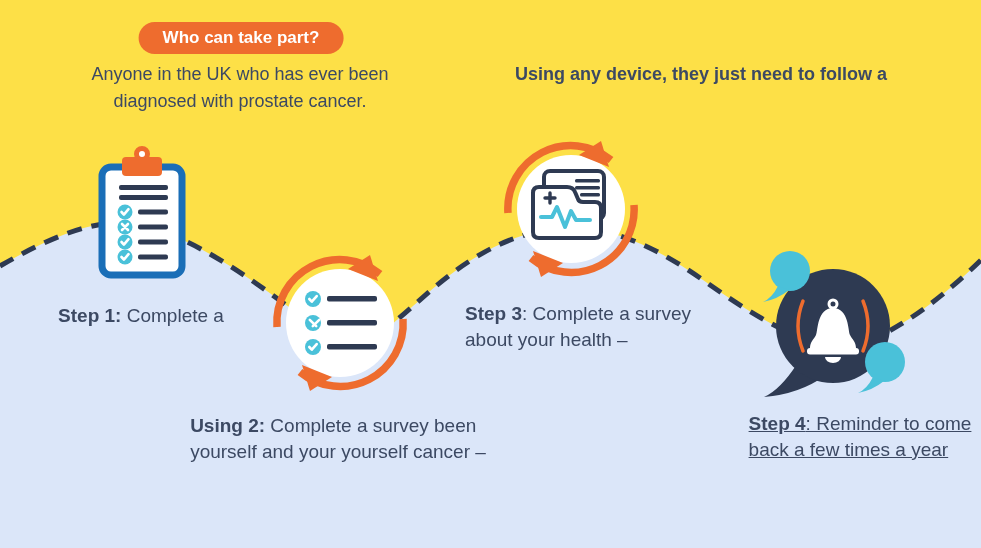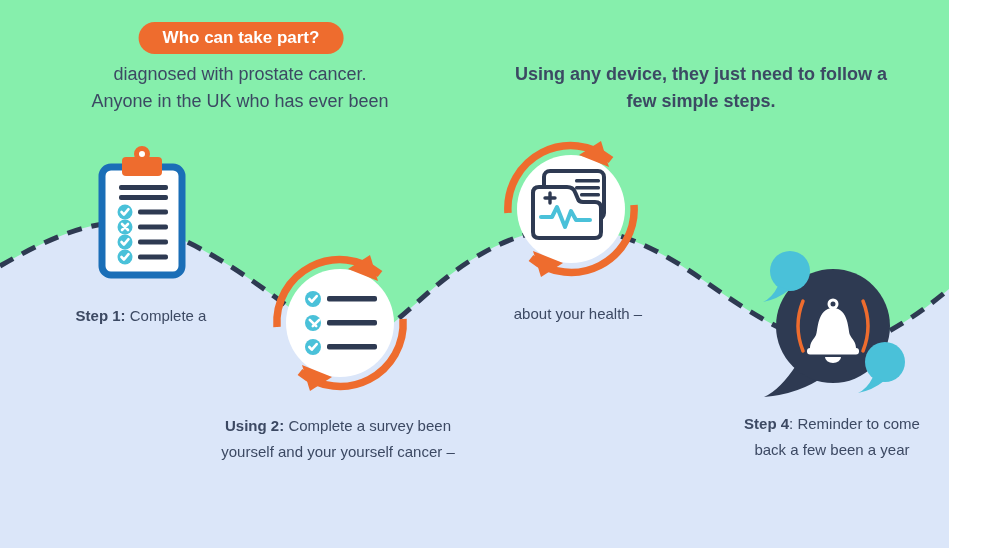--- a/index.html
+++ b/index.html
@@ -1,32 +1,32 @@
 <!DOCTYPE html>
 <html style="--orange: #EE6C2E; --navy: #3C4963; --dark: #2E3A52; --teal: #4AC1D9; --blue: #1A6EB7; --light_blue: #DBE6F9;"><head>
 <meta charset="utf-8">
 <style>
   html,body{margin:0;padding:0;}
   #stage{
-    position:relative;width:906px;height:548px;background:#86efac;overflow:hidden;
-    font-family:"Liberation Sans",sans-serif;color:var(--navy,#3C4963);padding-left:43px;
+    position:relative;width:981px;height:548px;background:#fde047;overflow:hidden;
+    font-family:"Liberation Sans",sans-serif;color:var(--navy,#3C4963);
   }
   #wave-svg{position:absolute;left:0;top:0;z-index:0;}
   .badge{
     position:absolute;top:22px;transform:translateX(-50%);
     background:var(--orange,#EE6C2E);color:#ffffff;font-weight:700;font-size:17px;
     padding:6px 24px;border-radius:999px;white-space:nowrap;z-index:3;
   }
   .subtext{
     position:absolute;top:61px;transform:translateX(-50%);text-align:center;
     font-size:18px;line-height:27px;z-index:3;white-space:nowrap;
   }
   .step-text{
-    position:absolute;transform:translateX(-50%);text-align:center;
-    font-size:15px;line-height:26px;z-index:2;
+    position:absolute;transform:translateX(-50%);
+    font-size:19px;line-height:26px;z-index:2;
   }
   .step-text .ln{white-space:nowrap;}
   .step-text .b{font-weight:700;}
   .icon-wrap{position:absolute;z-index:4;}
   svg{display:block;}
   .orange-fill{fill:var(--orange,#EE6C2E);}
   .orange-stroke{stroke:var(--orange,#EE6C2E);fill:none;}
   .dark-fill{fill:var(--dark,#2E3A52);}
   .dark-stroke{stroke:var(--dark,#2E3A52);fill:none;}
   .teal-fill{fill:var(--teal,#4AC1D9);}
@@ -42,27 +42,26 @@
     <path d="M0,266 C45,240 85,223 118,223 C168,224 225,260 282,302 C312,324 332,344 347,345
              C372,347 398,318 436,286 C478,251 520,229 570,228 C618,228 660,250 703,280
              C748,312 798,344 838,346 C878,348 938,302 981,260 L981,548 L0,548 Z" fill="var(--light_blue,#DBE6F9)"></path>
     <path d="M0,266 C45,240 85,223 118,223 C168,224 225,260 282,302 C312,324 332,344 347,345
              C372,347 398,318 436,286 C478,251 520,229 570,228 C618,228 660,250 703,280
              C748,312 798,344 838,346 C878,348 938,302 981,260" fill="none" stroke="var(--dark,#2E3A52)" stroke-width="5" stroke-dasharray="15 10"></path>
   </svg>
 
   <div class="badge" style="left:241px;">Who can take part?</div>
   <div class="subtext" style="left:240px;">
+    <div class="ln">Anyone in the UK who has ever been</div>
     <div class="ln">diagnosed with prostate cancer.</div>
-    <div class="ln">Anyone in the UK who has ever been</div>
   </div>
 
   <div class="subtext" style="left:701px;font-weight:bold;">
     <div class="ln">Using any device, they just need to follow a</div>
-    <div class="ln">few simple steps.</div>
   </div>
 
   <div class="icon-wrap" style="left:96px;top:145px;">
     <svg width="92" height="136" viewBox="0 0 92 136">
       <rect x="6" y="22" width="80" height="108" rx="9" class="white-fill" stroke="var(--blue,#1A6EB7)" stroke-width="7"></rect>
       <circle cx="46" cy="9" r="5.5" class="white-fill" stroke="var(--orange,#EE6C2E)" stroke-width="5"></circle>
       <rect x="26" y="12" width="40" height="19" rx="4" class="orange-fill"></rect>
       <rect x="23" y="40" width="49" height="5" rx="2" class="dark-fill"></rect>
       <rect x="23" y="50" width="49" height="5" rx="2" class="dark-fill"></rect>
 
@@ -147,21 +146,22 @@
   <div class="step-text" style="left:141px;top:303px;">
     <div class="ln"><span class="b">Step 1:</span><span> Complete a</span></div>
   </div>
 
   <div class="step-text" style="left:338px;top:413px;">
     <div class="ln"><span class="b">Using 2:</span><span> Complete a survey been</span></div>
     <div class="ln">yourself and your yourself cancer –</div>
   </div>
 
   <div class="step-text" style="left:578px;top:301px;">
+    <div class="ln"><span class="b">Step 3</span><span>: Complete a survey</span></div>
     <div class="ln">about your health –</div>
   </div>
 
-  <div class="step-text" style="left:832px;top:411px;">
+  <div class="step-text" style="left:860px;top:411px;text-decoration:underline;">
     <div class="ln"><span class="b">Step 4</span><span>: Reminder to come</span></div>
-    <div class="ln">back a few been a year</div>
+    <div class="ln">back a few times a year</div>
   </div>
 
 </div>
 
 </body></html>

